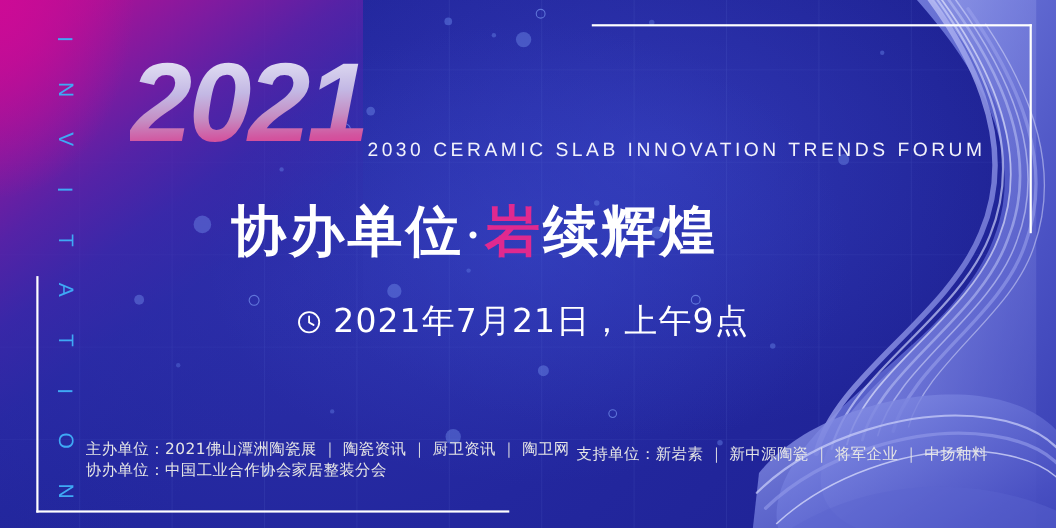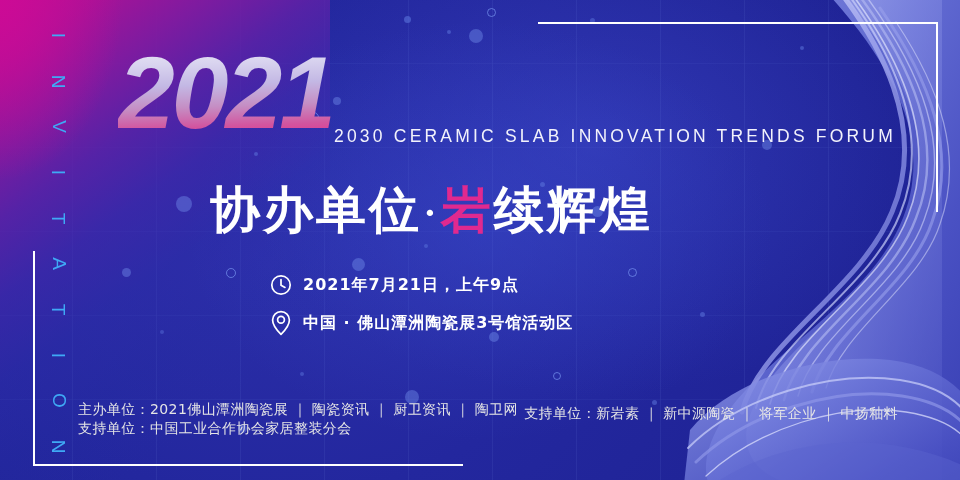--- a/index.html
+++ b/index.html
@@ -113,21 +113,21 @@
   .slogan .mid{font-size:34px;vertical-align:2px;padding:0 2px;}
   
   .meta{position:absolute;left:268px;top:272px;}
   .meta-row{display:flex;align-items:center;margin-bottom:12px;}
   .meta-row .ico{
     width:26px;height:26px;margin-right:9px;flex:0 0 26px;
     display:flex;align-items:center;justify-content:center;
   }
   .meta-row .txt{
     font-family:"DejaVu Sans","Liberation Sans",sans-serif;
-    font-size:16px;color:#ffffff;letter-spacing:1px;white-space:nowrap;font-weight:700;
+    font-size:30px;color:#ffffff;letter-spacing:1px;white-space:nowrap;font-weight:400;
   }
   
   .footer{position:absolute;left:78px;bottom:34px;right:40px;height:46px;}
   .f-left{position:absolute;left:0;top:0;}
   .f-line{
     font-family:"DejaVu Sans","Liberation Sans",sans-serif;
     font-size:14px;color:#e5e5e5;letter-spacing:.4px;line-height:19px;white-space:nowrap;font-weight:400;
   }
   .f-right{position:absolute;right:22px;top:4px;}
 </style>
@@ -252,34 +252,25 @@
   <div class="meta">
     <div class="meta-row">
       <span class="ico">
         <svg width="24" height="24" viewBox="0 0 24 24" fill="none">
           <circle cx="12" cy="12" r="9.2" stroke="#ffffff" stroke-width="1.7"></circle>
           <path d="M12 6.6 V12.2 L16 14.4" stroke="#ffffff" stroke-width="1.7" stroke-linecap="round" stroke-linejoin="round"></path>
         </svg>
       </span>
       <span class="txt">2021年7月21日，上午9点</span>
     </div>
-    <div class="meta-row">
-      <span class="ico">
-        <svg width="24" height="26" viewBox="0 0 24 26" fill="none">
-          <path d="M12 1.6 C7.3 1.6 3.6 5.3 3.6 10 C3.6 16 12 24.4 12 24.4 C12 24.4 20.4 16 20.4 10 C20.4 5.3 16.7 1.6 12 1.6 Z" stroke="#ffffff" stroke-width="1.7" stroke-linejoin="round"></path>
-          <circle cx="12" cy="9.8" r="3.4" stroke="#ffffff" stroke-width="1.7"></circle>
-        </svg>
-      </span>
-      <span class="txt">中国 · 佛山潭洲陶瓷展3号馆活动区</span>
-    </div>
   </div>
 
   <div class="footer">
     <div class="f-left">
       <div class="f-line">主办单位：2021佛山潭洲陶瓷展 ｜ 陶瓷资讯 ｜ 厨卫资讯 ｜ 陶卫网</div>
-      <div class="f-line">支持单位：中国工业合作协会家居整装分会</div>
+      <div class="f-line">协办单位：中国工业合作协会家居整装分会</div>
     </div>
     <div class="f-right">
       <div class="f-line">支持单位：新岩素 ｜ 新中源陶瓷 ｜ 将军企业 ｜ 中扬釉料</div>
     </div>
   </div>
 
 </div>
 
 </body></html>

